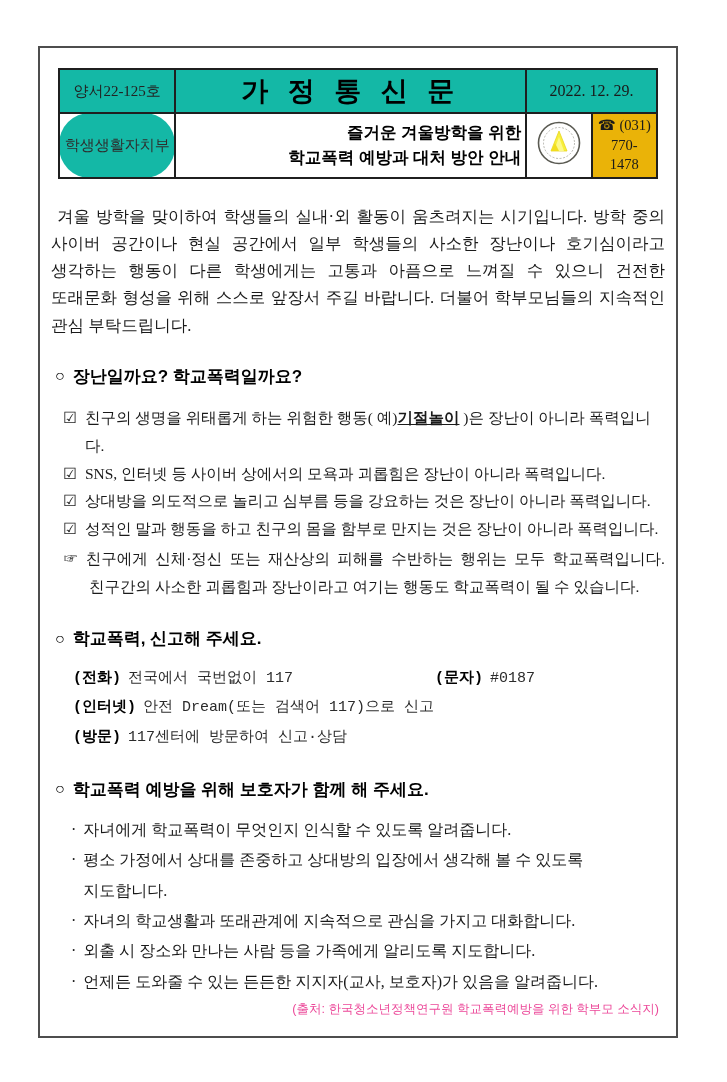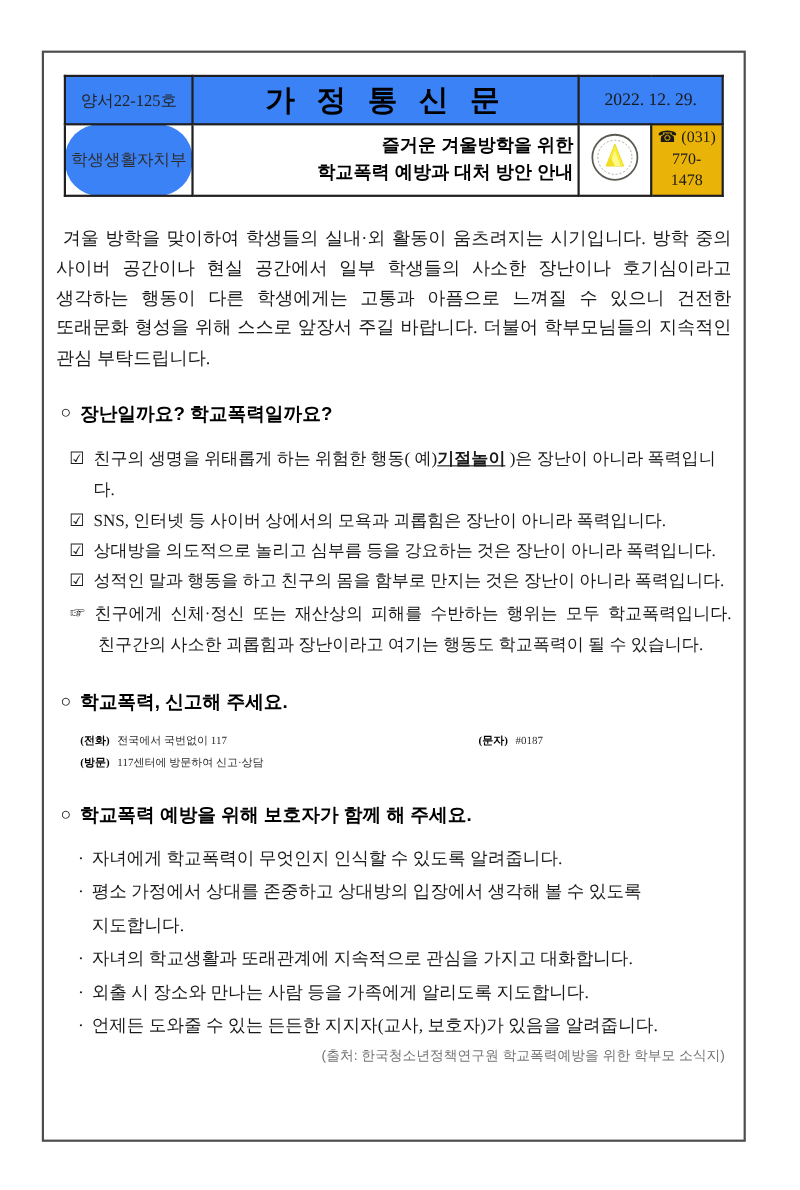--- a/index.html
+++ b/index.html
@@ -55,21 +55,21 @@
   td.subject-cell { text-align: right; background: #ffffff; }
   .subject-line {
     font-family: "Liberation Sans", "DejaVu Sans", sans-serif;
     font-weight: bold; font-size: 16.5px; line-height: 1.55; color: #000;
   }
   td.logo-cell { width: 60px; text-align: center; background: #ffffff; }
   td.phone-cell {
     width: 90px; text-align: center; background: #eab308;
     font-size: 14.5px; line-height: 1.35;
   }
-  .bg-blue { background: #3b82f6; }
+  .bg-blue { background: #14b8a6; }
   
   .intro {
     margin: 24px 2px 0 2px;
     font-size: 16.5px; line-height: 1.65;
     text-align: justify; text-indent: 6px;
     word-break: keep-all;
   }
   .sec-head {
     margin: 26px 0 0 6px;
     font-family: "Liberation Sans", "DejaVu Sans", sans-serif;
@@ -85,38 +85,38 @@
   .check-item .mark { flex: 0 0 auto; }
   .emph { font-weight: bold; text-decoration: underline; }
   .note-item {
     font-size: 15.5px; line-height: 1.8;
     padding-left: 26px; text-indent: -26px;
     text-align: justify; word-break: keep-all;
     margin-top: 2px;
   }
   .report-block {
     margin: 14px 0 12px 24px;
-    font-family: Liberation Serif, serif;
-    font-size: 10px; color: #2b2b2b; line-height: 1.95;
+    font-family: Liberation Mono, monospace;
+    font-size: 15px; color: #2b2b2b; line-height: 1.95;
   }
   .report-row { display: flex; }
   .report-pair { display: flex; gap: 7px; }
   .report-pair.first { width: 362px; }
   .report-label { font-weight: bold; color: #000; }
   .bullets { margin: 14px 2px 0 22px; }
   .bullet-item {
     font-size: 16px; line-height: 1.9;
     display: flex; gap: 7px; word-break: keep-all;
   }
   .bullet-item .dot { flex: 0 0 auto; }
   .source-line {
     margin: 4px 8px 0 0;
     text-align: right;
     font-family: "Liberation Sans", "DejaVu Sans", sans-serif;
-    font-size: 12.5px; color: #737373;
+    font-size: 12.5px; color: #ec4899;
   }
 </style>
 </head>
 <body>
 
 <div class="page-frame">
 
   <table class="hdr">
     <tbody>
         <tr>
@@ -190,20 +190,26 @@
         <span class="report-label">(전화)</span>
         <span>전국에서 국번없이 117</span>
       </span>
       <span class="report-pair">
         <span class="report-label">(문자)</span>
         <span>#0187</span>
       </span>
     </div>
     <div class="report-row">
       <span class="report-pair">
+        <span class="report-label">(인터넷)</span>
+        <span>안전 Dream(또는 검색어 117)으로 신고</span>
+      </span>
+    </div>
+    <div class="report-row">
+      <span class="report-pair">
         <span class="report-label">(방문)</span>
         <span>117센터에 방문하여 신고·상담</span>
       </span>
     </div>
   </div>
 
   <div class="sec-head">
     <span class="circle">○</span>
     <span>학교폭력 예방을 위해 보호자가 함께 해 주세요.</span>
   </div>

